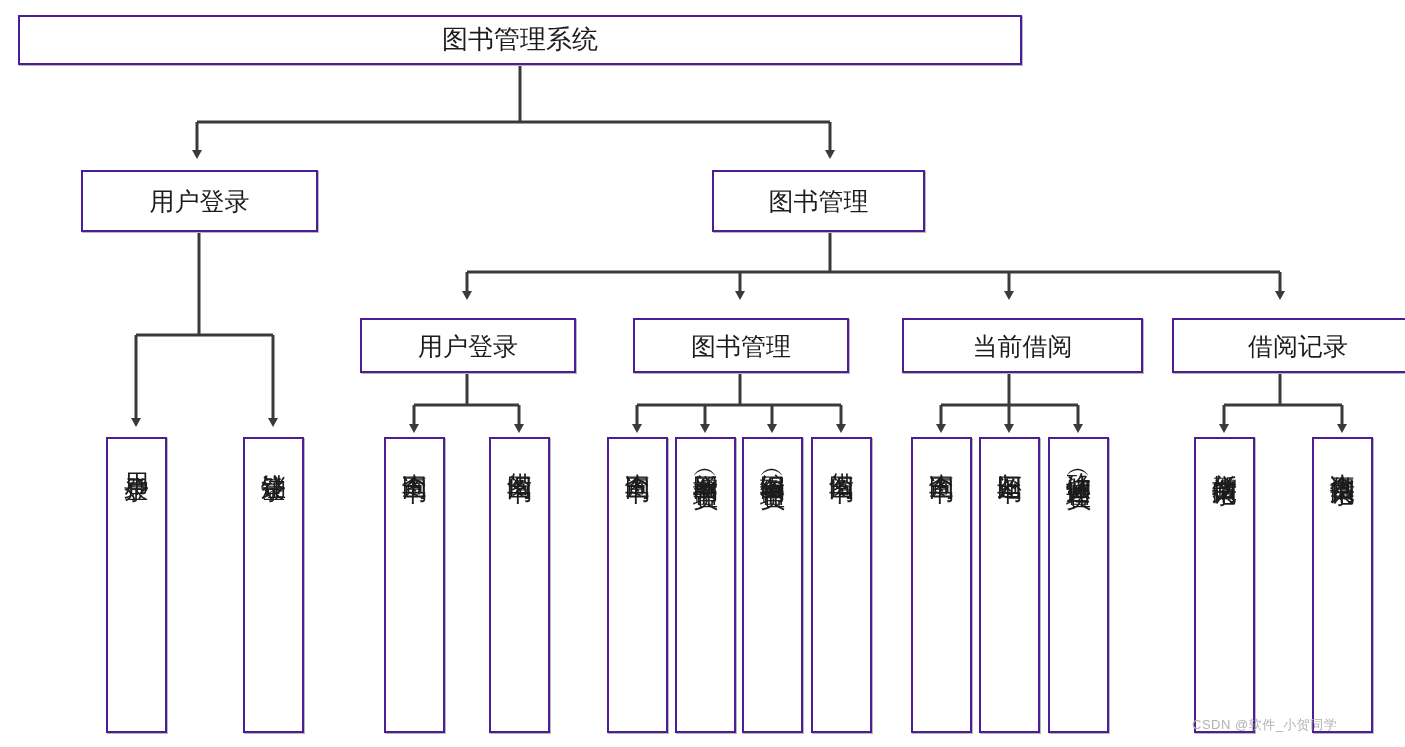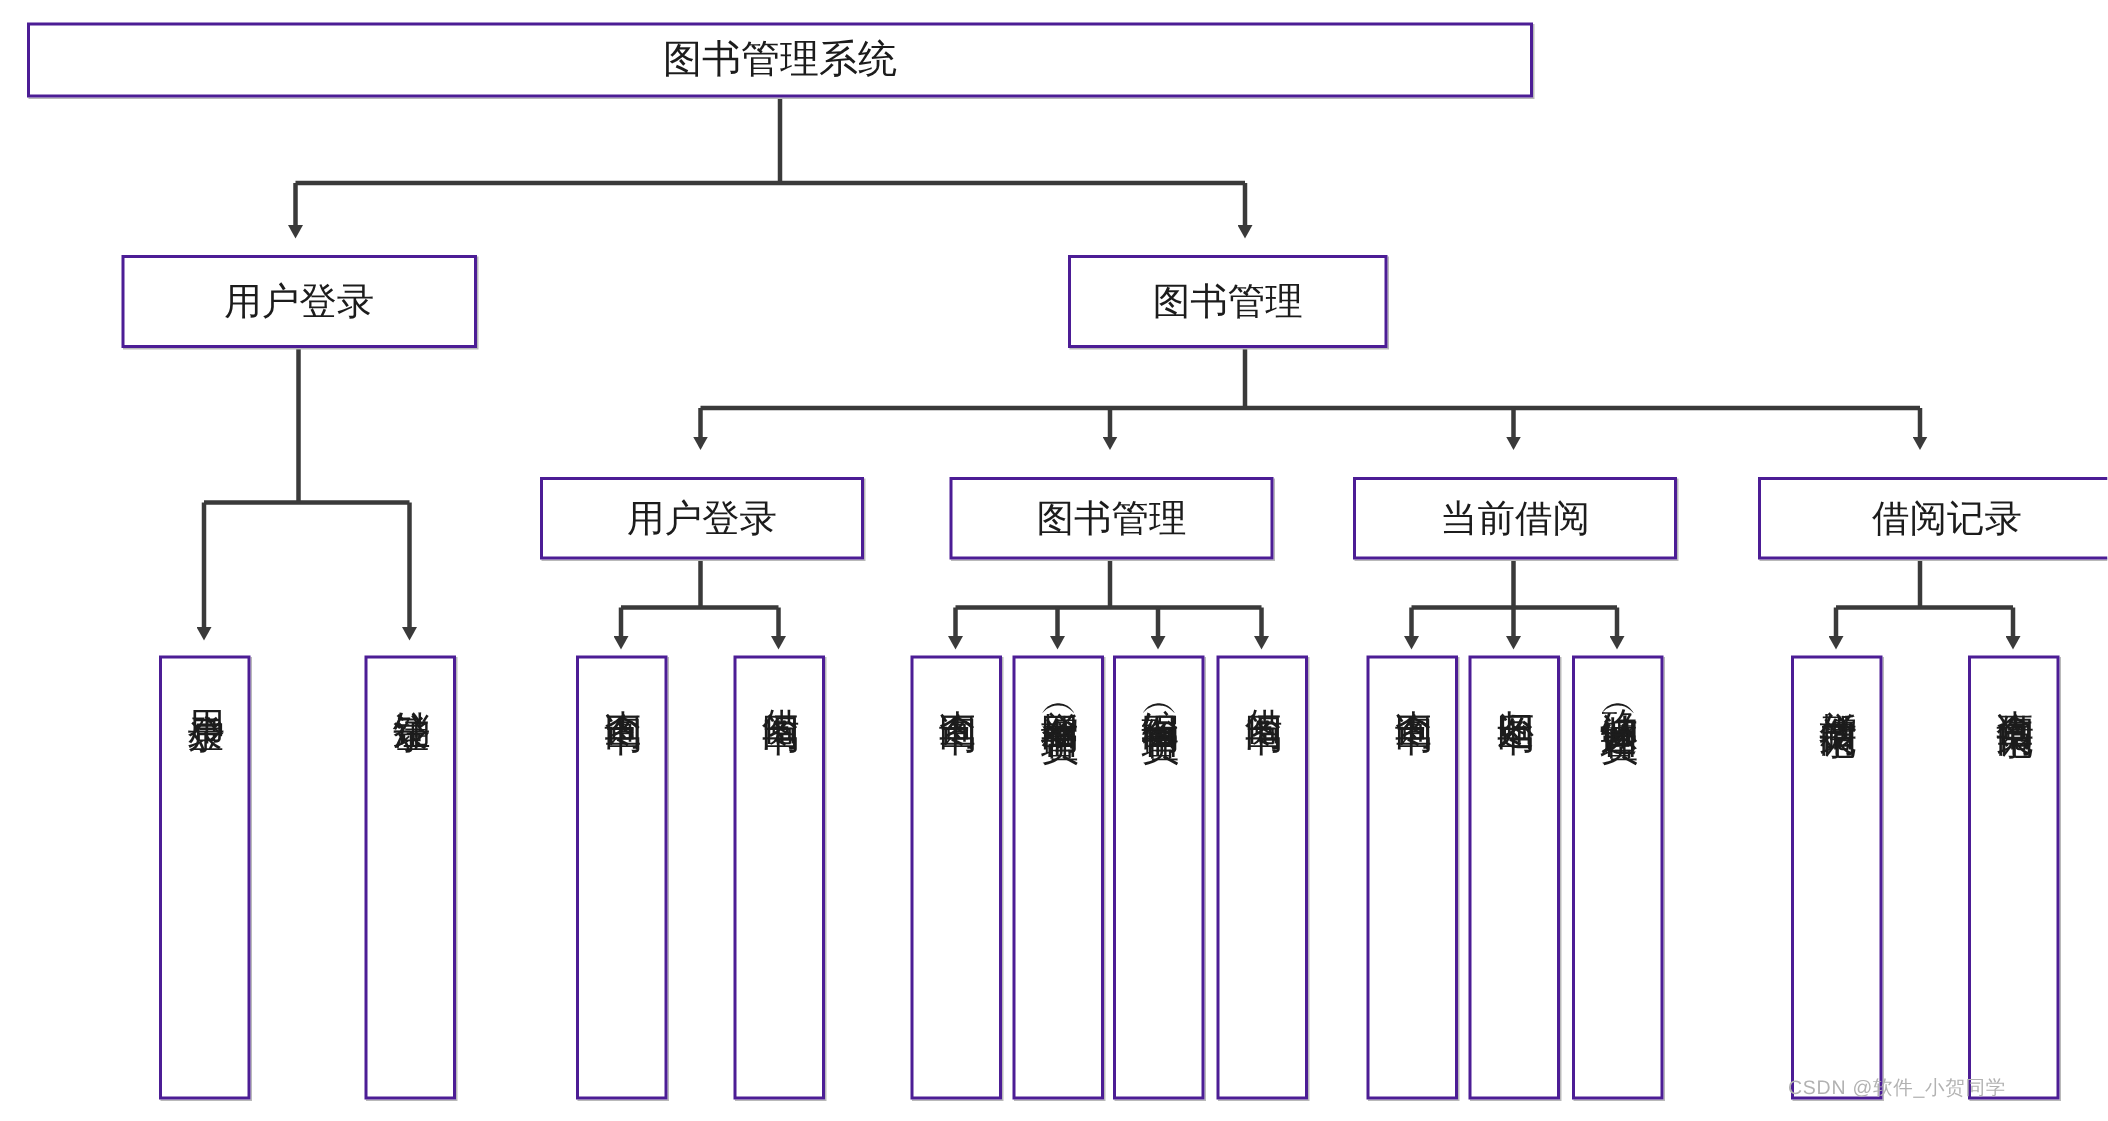--- a/index.html
+++ b/index.html
@@ -136,21 +136,21 @@
   <div class="node horizontal" style="left:712px; top:170px; width:213px; height:62px;">
     <span class="node-label">图书管理</span>
   </div>
 
   <div class="node horizontal" style="left:360px; top:318px; width:216px; height:55px;">
     <span class="node-label">用户登录</span>
   </div>
   <div class="node horizontal" style="left:633px; top:318px; width:216px; height:55px;">
     <span class="node-label">图书管理</span>
   </div>
-  <div class="node horizontal" style="left:902px; top:318px; width:216px; height:55px;">
+  <div class="node horizontal" style="left:902px; top:318px; width:241px; height:55px;">
     <span class="node-label">当前借阅</span>
   </div>
   <div class="node horizontal" style="left:1172px; top:318px; width:252px; height:55px;">
     <span class="node-label">借阅记录</span>
   </div>
 
   <div class="node vertical" style="left:106px; top:437px; width:61px; height:296px;">
     <span class="node-label">用户登录</span>
   </div>
   <div class="node vertical" style="left:243px; top:437px; width:61px; height:296px;">

